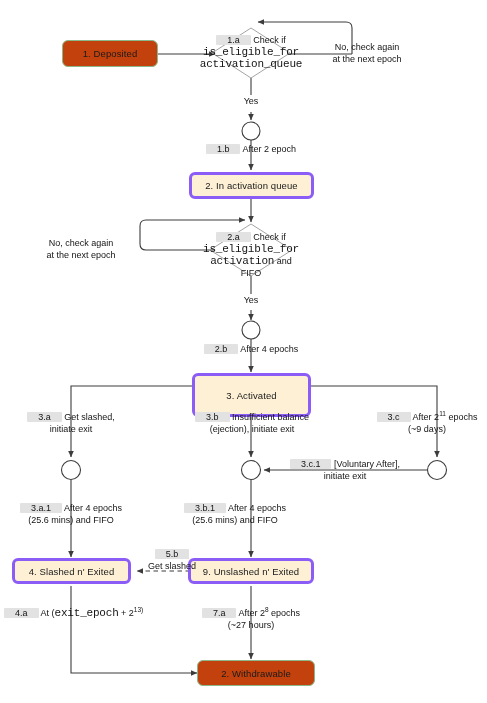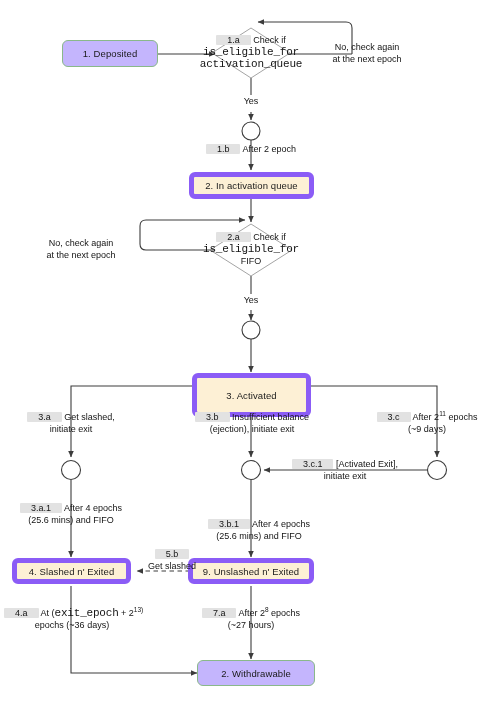--- a/index.html
+++ b/index.html
@@ -32,26 +32,26 @@
     border-radius: 6px;
     display: flex;
     align-items: center;
     justify-content: center;
     font-size: 9.5px;
     color: #1a1a1a;
     letter-spacing: 0.1px;
     white-space: nowrap;
   }
   .node.green {
-    background: #c4b5fd;
+    background: #c2410c;
     border: 1px solid #8ab88a;
   }
   .node.yellow {
     background: #fdf0d5;
-    border: 5px solid #8b5cf6;
+    border: 3px solid #8b5cf6;
   }
   .label {
     position: absolute;
     font-size: 9px;
     color: #141414;
     line-height: 11.5px;
     text-align: center;
     white-space: nowrap;
   }
   .mono {
@@ -189,32 +189,40 @@
     <span class="tag">1.b</span>
     <span>After 2 epoch</span>
   </div>
 
   <div class="diamondtext" style="left:151px; top:231px; width:200px;">
     <div>
       <span class="tag">2.a</span>
       <span>Check if</span>
     </div>
     <div class="mono">is_eligible_for</div>
+    <div>
+      <span class="mono">activation</span>
+      <span>and</span>
+    </div>
     <div>FIFO</div>
   </div>
 
   <div class="label" style="left:231px; top:295px; width:40px;">
     <span>Yes</span>
   </div>
 
   <div class="label" style="left:26px; top:238px; width:110px;">
     <div>No, check again</div>
     <div>at the next epoch</div>
   </div>
 
+  <div class="label" style="left:186px; top:344px; width:130px;">
+    <span class="tag">2.b</span>
+    <span>After 4 epochs</span>
+  </div>
 
   <div class="label" style="left:8px; top:412px; width:126px;">
     <div>
       <span class="tag">3.a</span>
       <span>Get slashed,</span>
     </div>
     <div>initiate exit</div>
   </div>
 
   <div class="label" style="left:178px; top:412px; width:148px;">
@@ -229,54 +237,53 @@
     <div>
       <span class="tag">3.c</span>
       <span>After 2</span><sup>11</sup><span> epochs</span>
     </div>
     <div>(~9 days)</div>
   </div>
 
   <div class="label" style="left:284px; top:459px; width:122px;">
     <div>
       <span class="tag">3.c.1</span>
-      <span>[Activated Exit],</span>
+      <span>[Voluntary After],</span>
     </div>
     <div>initiate exit</div>
   </div>
 
   <div class="label" style="left:8px; top:503px; width:126px;">
     <div>
       <span class="tag">3.a.1</span>
       <span>After 4 epochs</span>
     </div>
     <div>(25.6 mins) and FIFO</div>
   </div>
 
-  <div class="label" style="left:196px; top:503px; width:126px;margin-top:16px;">
+  <div class="label" style="left:172px; top:503px; width:126px;">
     <div>
       <span class="tag">3.b.1</span>
       <span>After 4 epochs</span>
     </div>
     <div>(25.6 mins) and FIFO</div>
   </div>
 
   <div class="label" style="left:128px; top:549px; width:88px;">
     <div>
       <span class="tag">5.b</span>
     </div>
     <div>Get slashed</div>
   </div>
 
   <div class="label" style="left:4px; top:608px; width:136px;">
     <div>
       <span class="tag">4.a</span>
       <span>At (</span><span class="mono">exit_epoch</span><span> + 2</span><sup>13)</sup>
     </div>
-    <div>epochs (~36 days)</div>
   </div>
 
   <div class="label" style="left:191px; top:608px; width:120px;">
     <div>
       <span class="tag">7.a</span>
       <span>After 2</span><sup>8</sup><span> epochs</span>
     </div>
     <div>(~27 hours)</div>
   </div>
 

